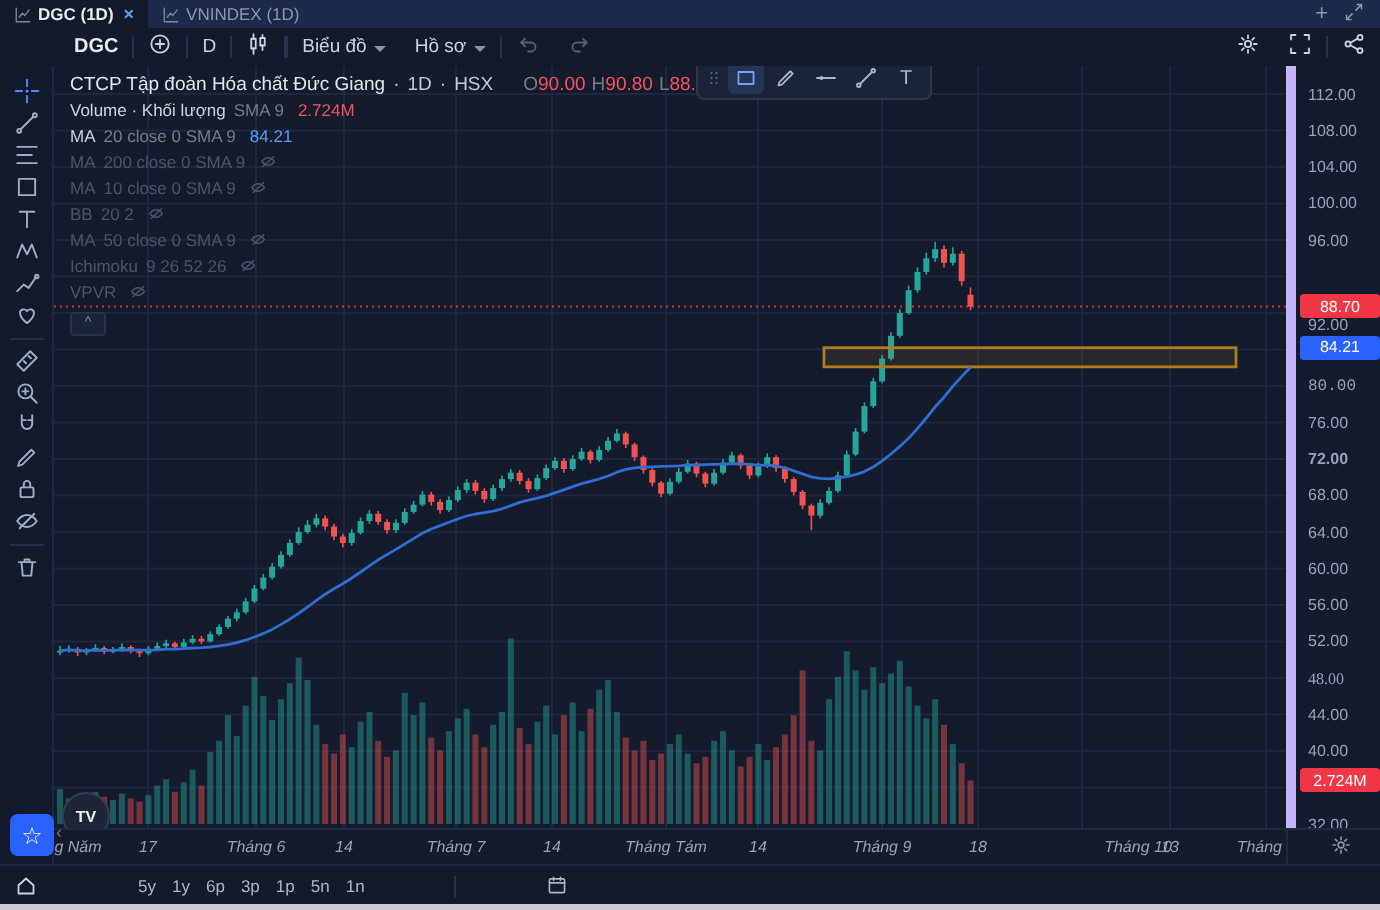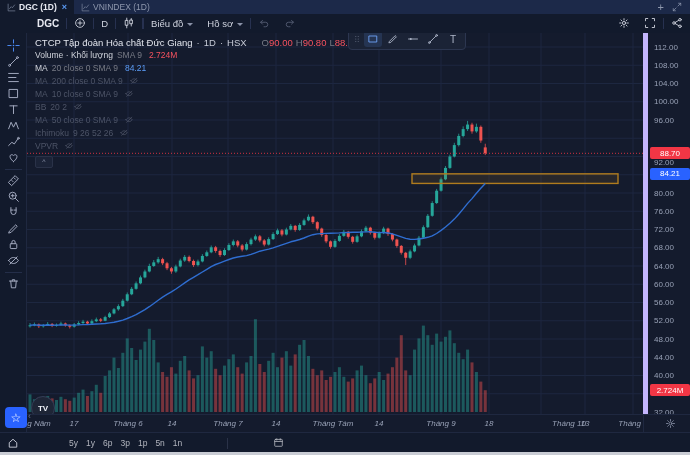--- a/index.html
+++ b/index.html
@@ -745,29 +745,29 @@
     <div id="tv-logo">TV</div>
   </div>
 
   <div id="price-scale">
       <span class="ptick" style="top: 9.5px;">112.00</span>
       <span class="ptick" style="top: 27.75px;">108.00</span>
       <span class="ptick" style="top: 46px;">104.00</span>
       <span class="ptick" style="top: 64.25px;">100.00</span>
       <span class="ptick" style="top: 82.5px;">96.00</span>
       <span class="ptick" style="top: 100.75px; margin-top: 24px;">92.00</span>
-      <span class="ptick" style="top: 155.5px;">80.00</span>
+      <span class="ptick" style="top: 155.5px; font-family: Liberation Mono, monospace;">80.00</span>
       <span class="ptick" style="top: 173.75px;">76.00</span>
-      <span class="ptick" style="top: 192px;">72.00</span>
+      <span class="ptick" style="top: 192px; font-weight: bold;">72.00</span>
       <span class="ptick" style="top: 210.25px;">68.00</span>
       <span class="ptick" style="top: 228.5px;">64.00</span>
       <span class="ptick" style="top: 246.75px;">60.00</span>
       <span class="ptick" style="top: 265px;">56.00</span>
       <span class="ptick" style="top: 283.25px;">52.00</span>
-      <span class="ptick" style="top: 301.5px;">48.00</span>
+      <span class="ptick" style="top: 301.5px; font-family: Liberation Serif, serif;">48.00</span>
       <span class="ptick" style="top: 319.75px;">44.00</span>
       <span class="ptick" style="top: 338px;">40.00</span>
       <span class="ptick" style="top: 374.5px;">32.00</span>
       <div class="pbadge" style="background: rgb(242, 54, 69); top: 114.306px;">88.70</div>
       <div class="pbadge" style="background: rgb(41, 98, 255); top: 134.792px;">84.21</div>
       <div class="pbadge" style="background: rgb(242, 54, 69); top: 351.208px;">2.724M</div>
     </div>
   <div id="time-scale">
       <span class="ttick" style="left: 12px;">g Năm</span>
       <span class="ttick" style="left: 47px;">17</span>

